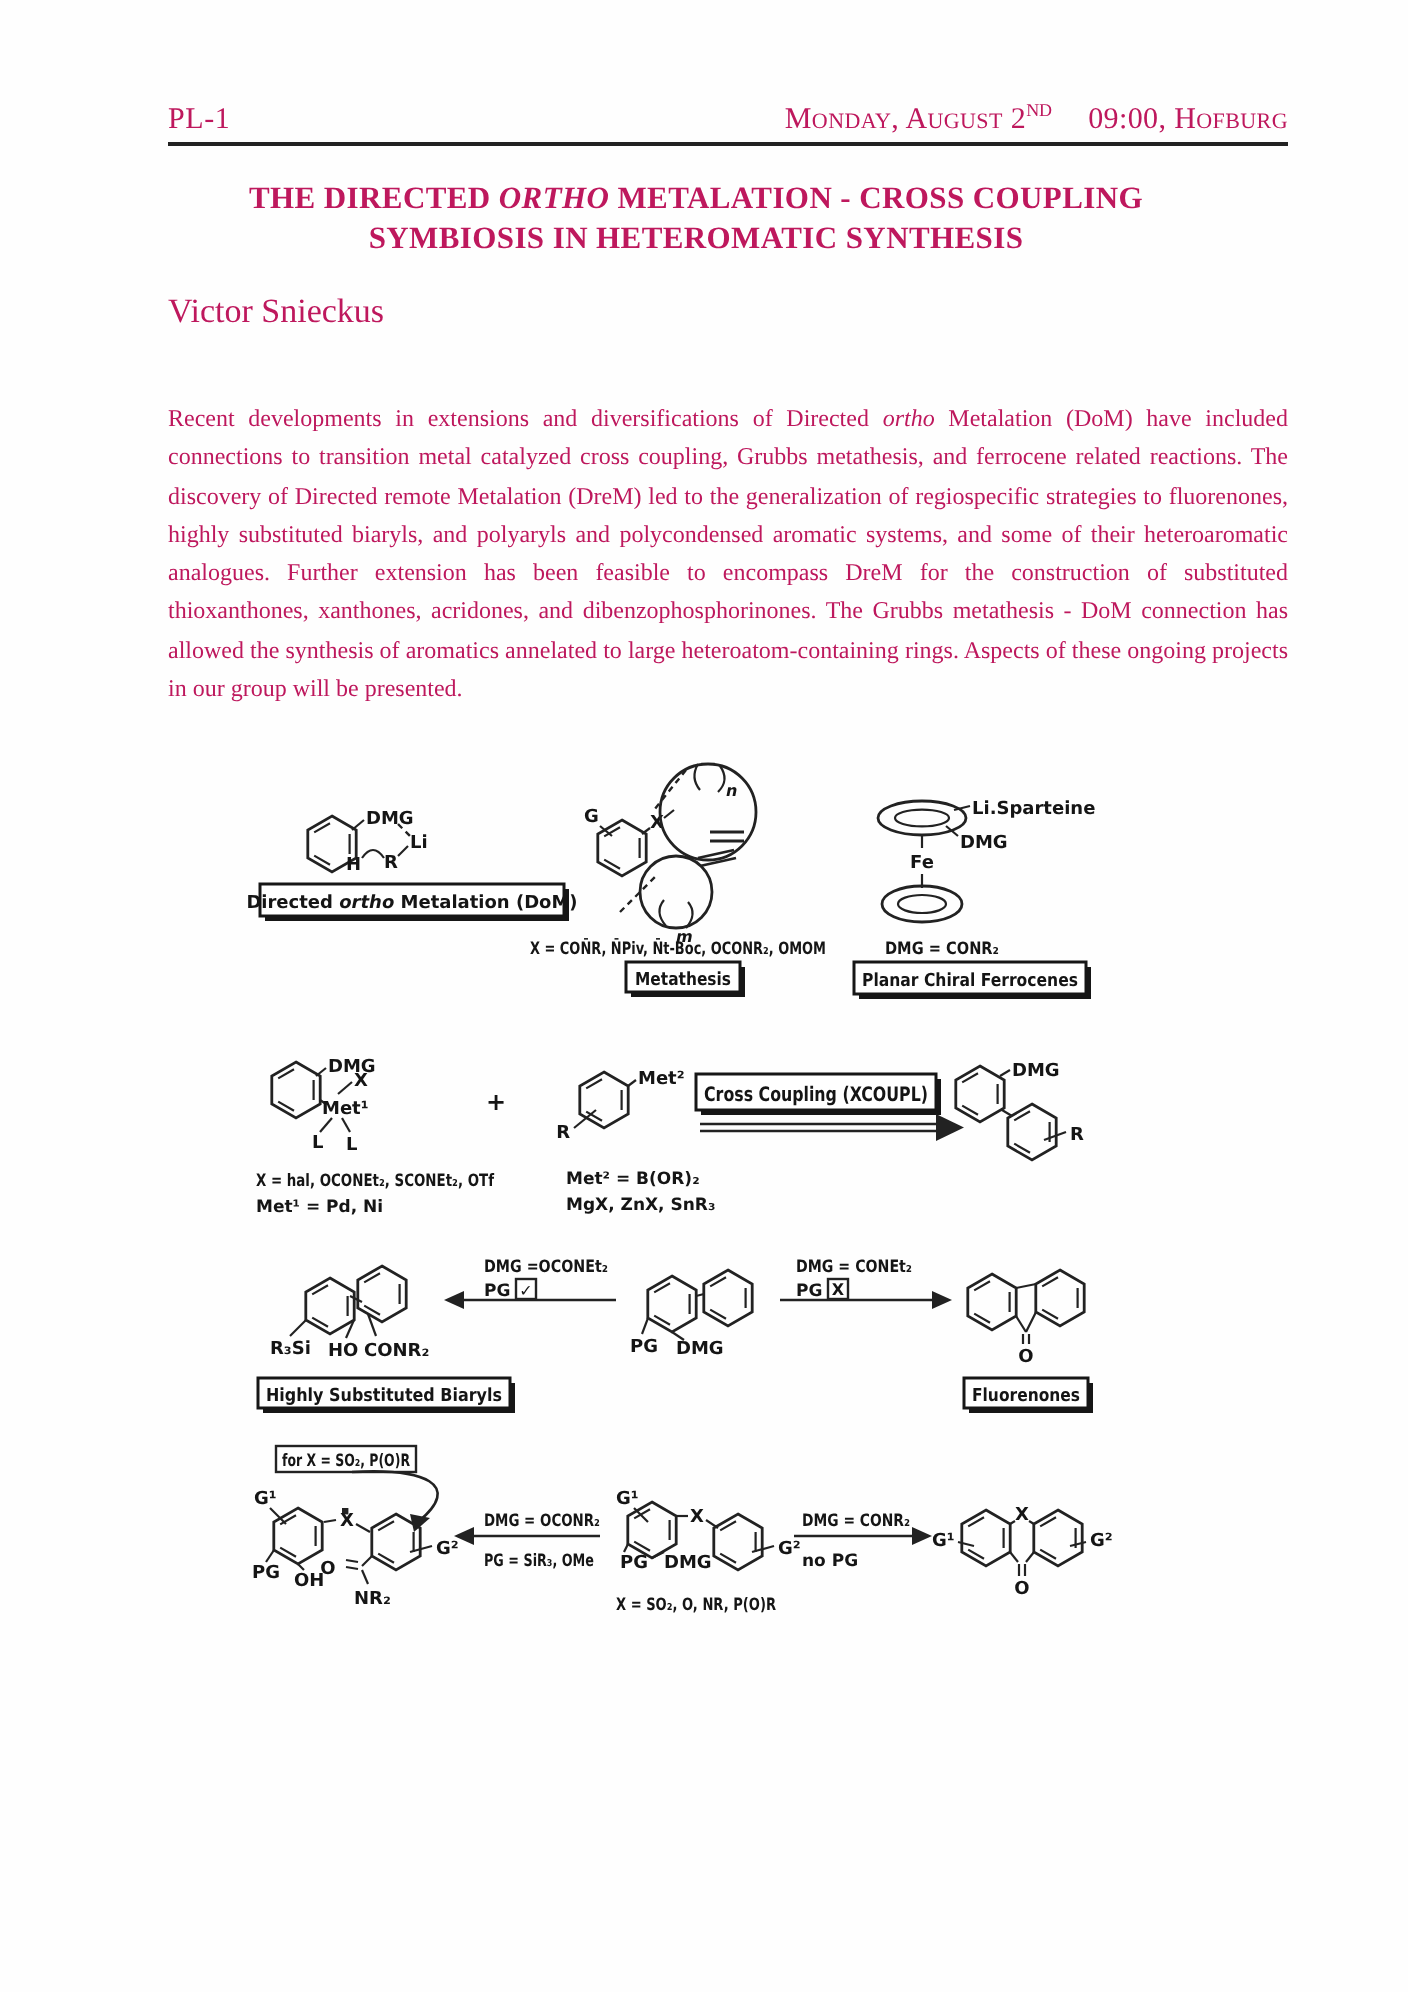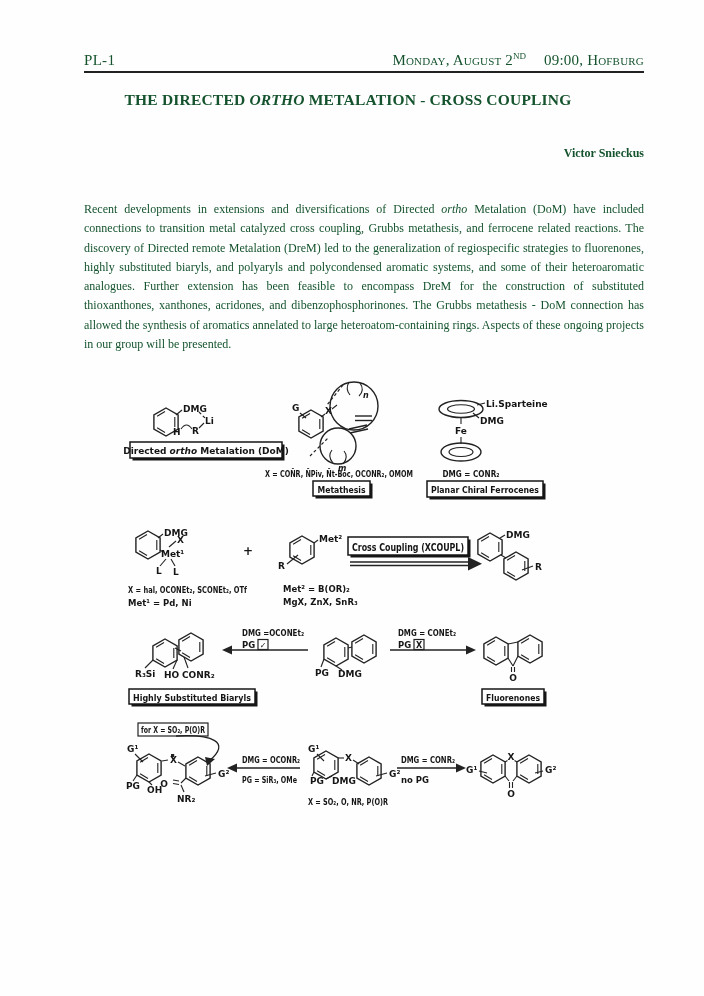--- a/index.html
+++ b/index.html
@@ -2,21 +2,21 @@
 <html><head>
 <meta charset="utf-8">
 <style>
   html,body{margin:0;padding:0;background:#e8e8e8;}
   .page{
     position:relative;
     width:704px;height:996px;
     margin:0 auto;
     background:#fefefe;
     font-family:"Liberation Serif", serif;
-    color:#14532d;
+    color:#be185d;
     overflow:hidden;
   }
   
   .hdr{
     position:absolute;left:84px;top:47px;width:560px;height:22px;
     display:flex;justify-content:space-between;align-items:flex-end;
     border-bottom:2px solid #222;
     padding-bottom:2px;
     font-size:15px;
   }
@@ -24,21 +24,21 @@
   .hdr .sess{letter-spacing:.3px;}
   .hdr sup{font-size:9px;vertical-align:super;letter-spacing:0;}
   .hdr .gap{display:inline-block;width:18px;}
   
   .title{
     position:absolute;left:68px;top:90px;width:560px;
     text-align:center;font-weight:bold;font-size:15.5px;line-height:20px;
     letter-spacing:.2px;
   }
   .title .it{font-style:italic;}
-  .author{position:absolute;left:84px;top:146px;width:560px;text-align:right;font-size:12px;font-weight:bold;}
+  .author{position:absolute;left:84px;top:146px;width:560px;text-align:left;font-size:17px;}
   .affil{position:absolute;left:84px;top:171px;width:560px;text-align:center;font-size:15px;}
   
   .abstract{
     position:absolute;left:84px;top:200px;width:560px;
     font-size:12px;line-height:19.3px;text-align:justify;
   }
   .abstract .it{font-style:italic;}
   
   .scheme{position:absolute;left:72px;top:380px;}
   .scheme text{
@@ -67,20 +67,21 @@
 
   <div class="hdr">
     <span class="sess">PL-1</span>
     <span class="right">
       <span>Monday, August 2</span><sup>ND</sup><span class="gap"></span><span>09:00, Hofburg</span>
     </span>
   </div>
 
   <div class="title">
     <div><span>THE DIRECTED </span><span class="it">ORTHO</span><span> METALATION - CROSS COUPLING</span></div>
+    <div>SYMBIOSIS IN HETEROMATIC SYNTHESIS</div>
   </div>
 
   <div class="author">Victor Snieckus</div>
 
   <div class="abstract">
     <span>Recent developments in extensions and diversifications of Directed </span><span class="it">ortho</span><span> Metalation (DoM) have included connections to transition metal catalyzed cross coupling, Grubbs metathesis, and ferrocene related reactions. The discovery of Directed remote Metalation (DreM) led to the generalization of regiospecific strategies to fluorenones, highly substituted biaryls, and polyaryls and polycondensed aromatic systems, and some of their heteroaromatic analogues. Further extension has been feasible to encompass DreM for the construction of substituted thioxanthones, xanthones, acridones, and dibenzophosphorinones. The Grubbs metathesis - DoM connection has allowed the synthesis of aromatics annelated to large heteroatom-containing rings. Aspects of these ongoing projects in our group will be presented.</span>
   </div>
 
   <svg class="scheme" width="576" height="460" viewBox="0 0 576 460">
     <defs>

